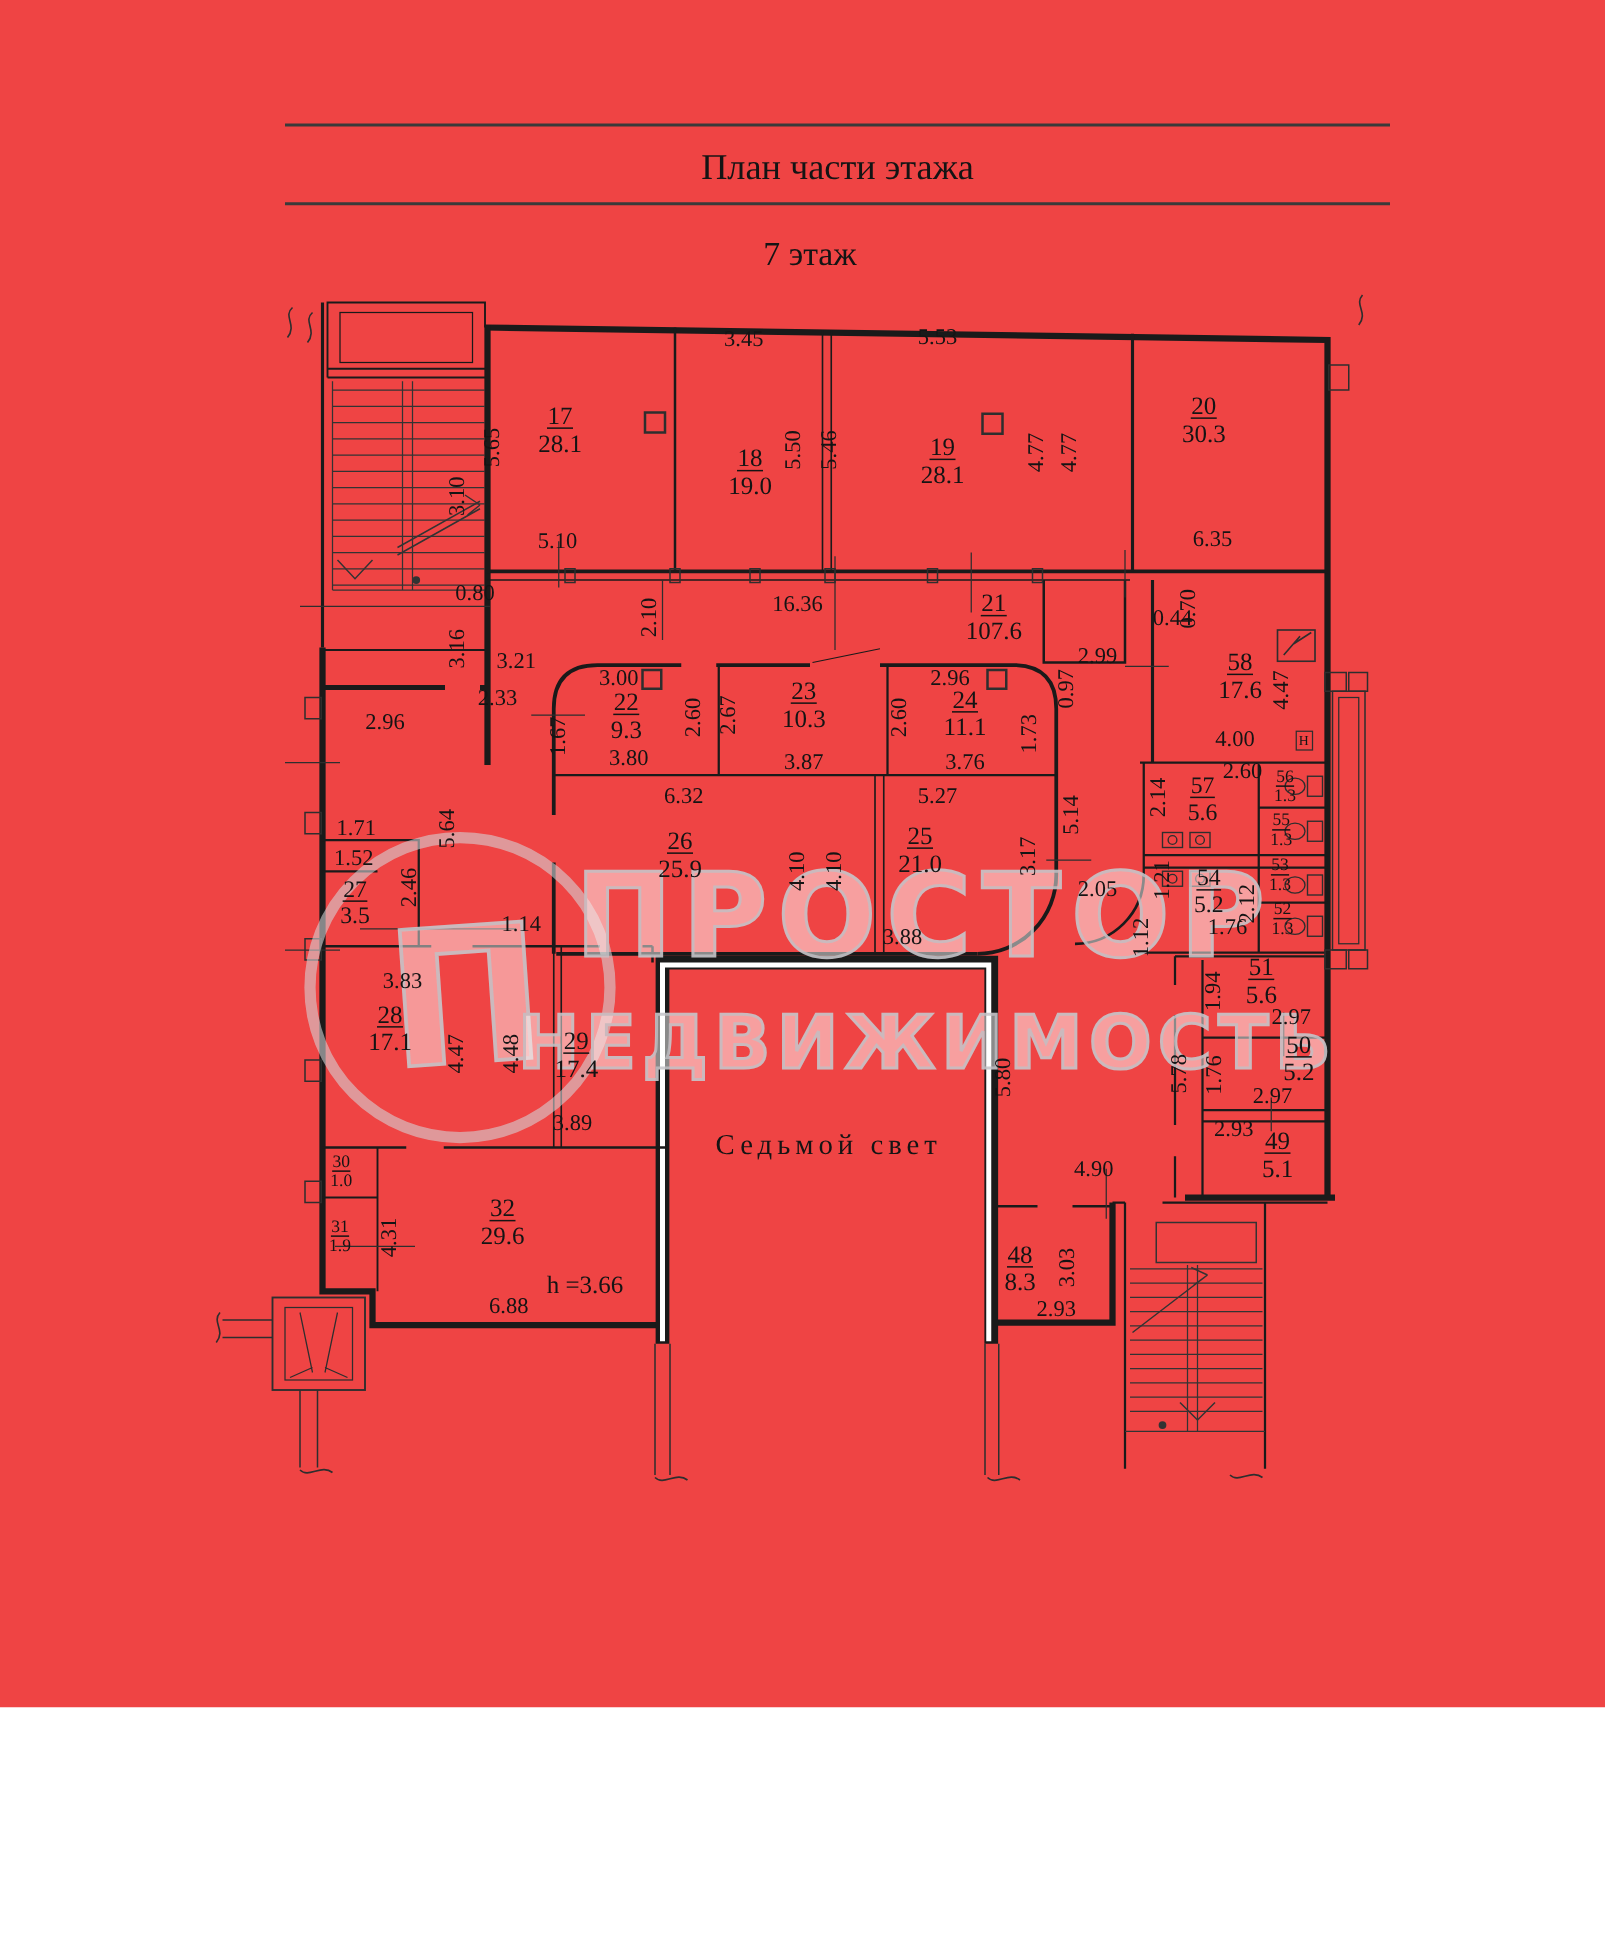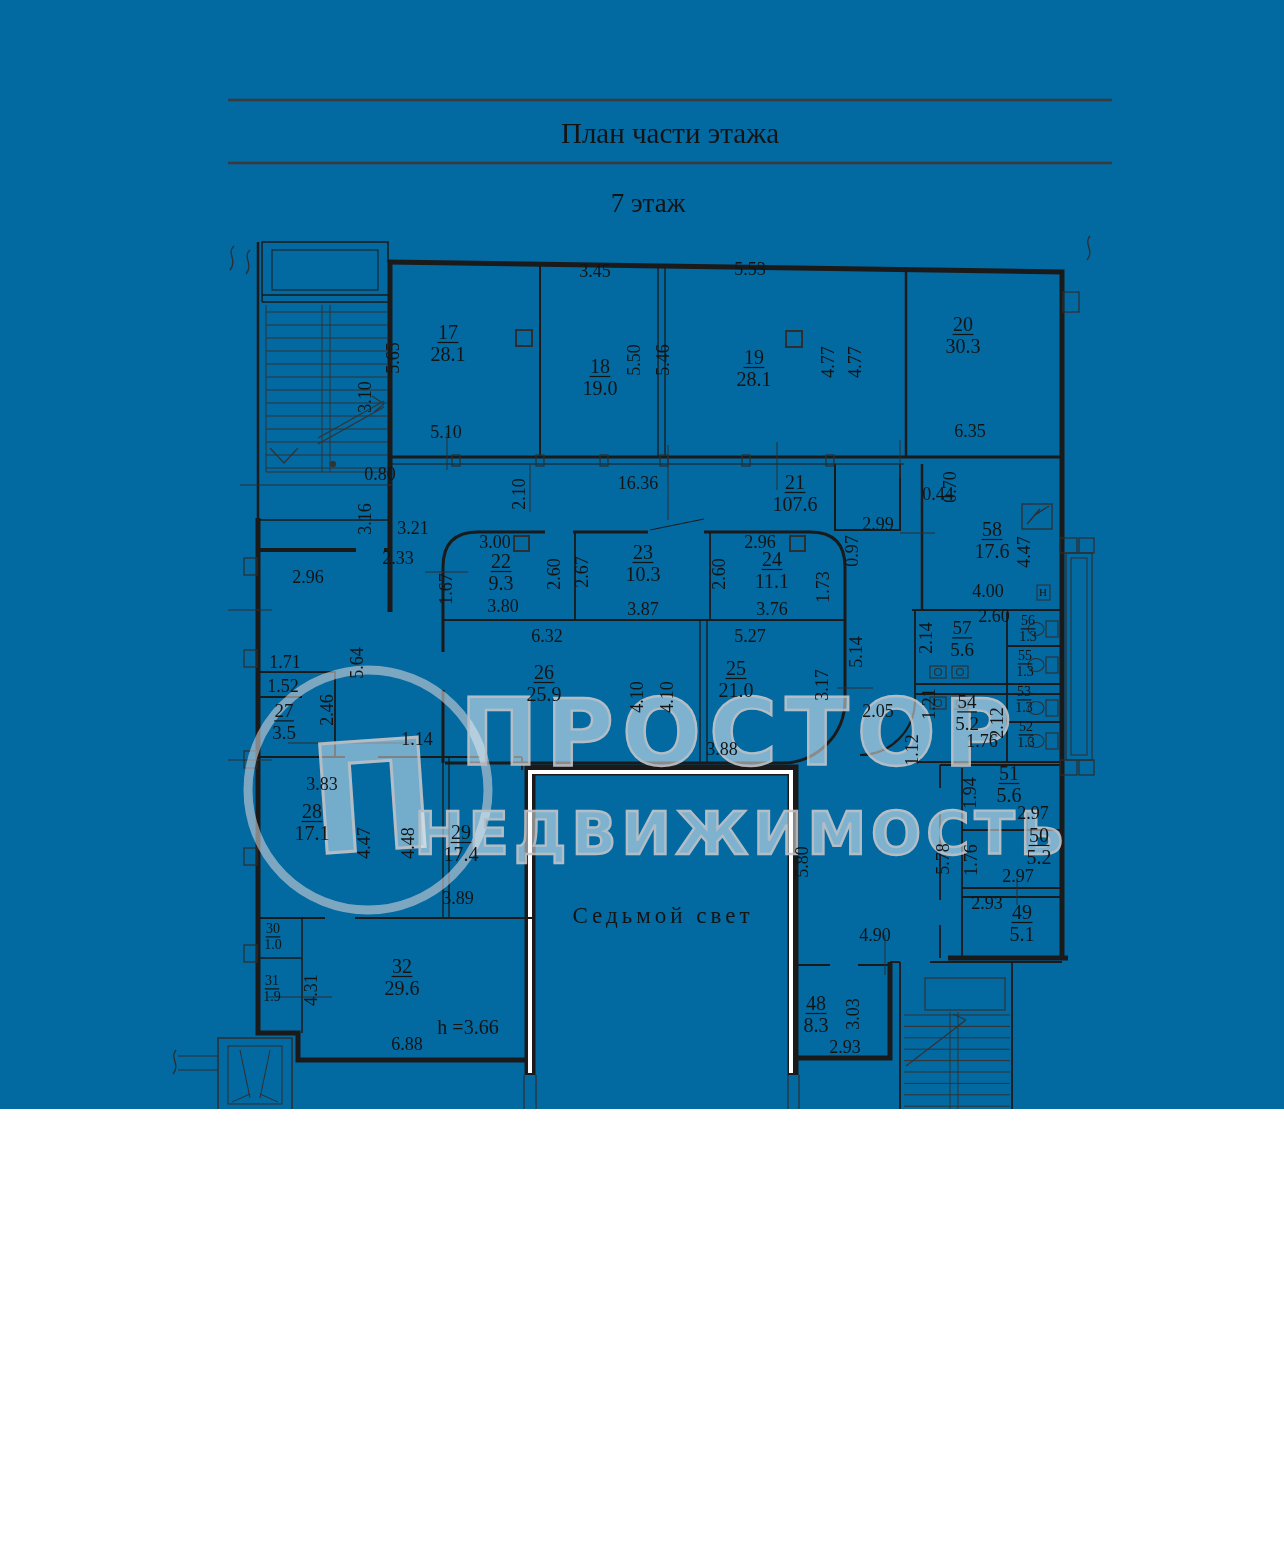--- a/index.html
+++ b/index.html
@@ -1,16 +1,16 @@
 <!DOCTYPE html>
 <html><head>
 <meta charset="utf-8">
 <style>
   html,body{margin:0;padding:0;background:#ffffff;}
-  #page{position:relative;width:1284px;height:1109px;background:#0369a1;overflow:hidden;text-decoration:underline;}
+  #page{position:relative;width:1284px;height:1366px;background:#ef4444;overflow:hidden;text-decoration:underline;}
   svg{display:block;}
   text{font-family:"Liberation Serif", serif;fill:#141414;}
   .hdr{font-size:29px;}
   .sub{font-size:27px;}
   .wm-word{font-family:"DejaVu Sans", sans-serif;font-weight:bold;fill:#ffffff;fill-opacity:.55;stroke:#c7c7cb;stroke-width:2.4px;}
   .wm-logo{font-family:"DejaVu Sans", sans-serif;font-weight:bold;fill:#ffffff;fill-opacity:.5;stroke:#c7c7cb;stroke-width:3px;}
   .atr{font-size:23px;letter-spacing:4px;}
 </style>
 </head>
 <body>

